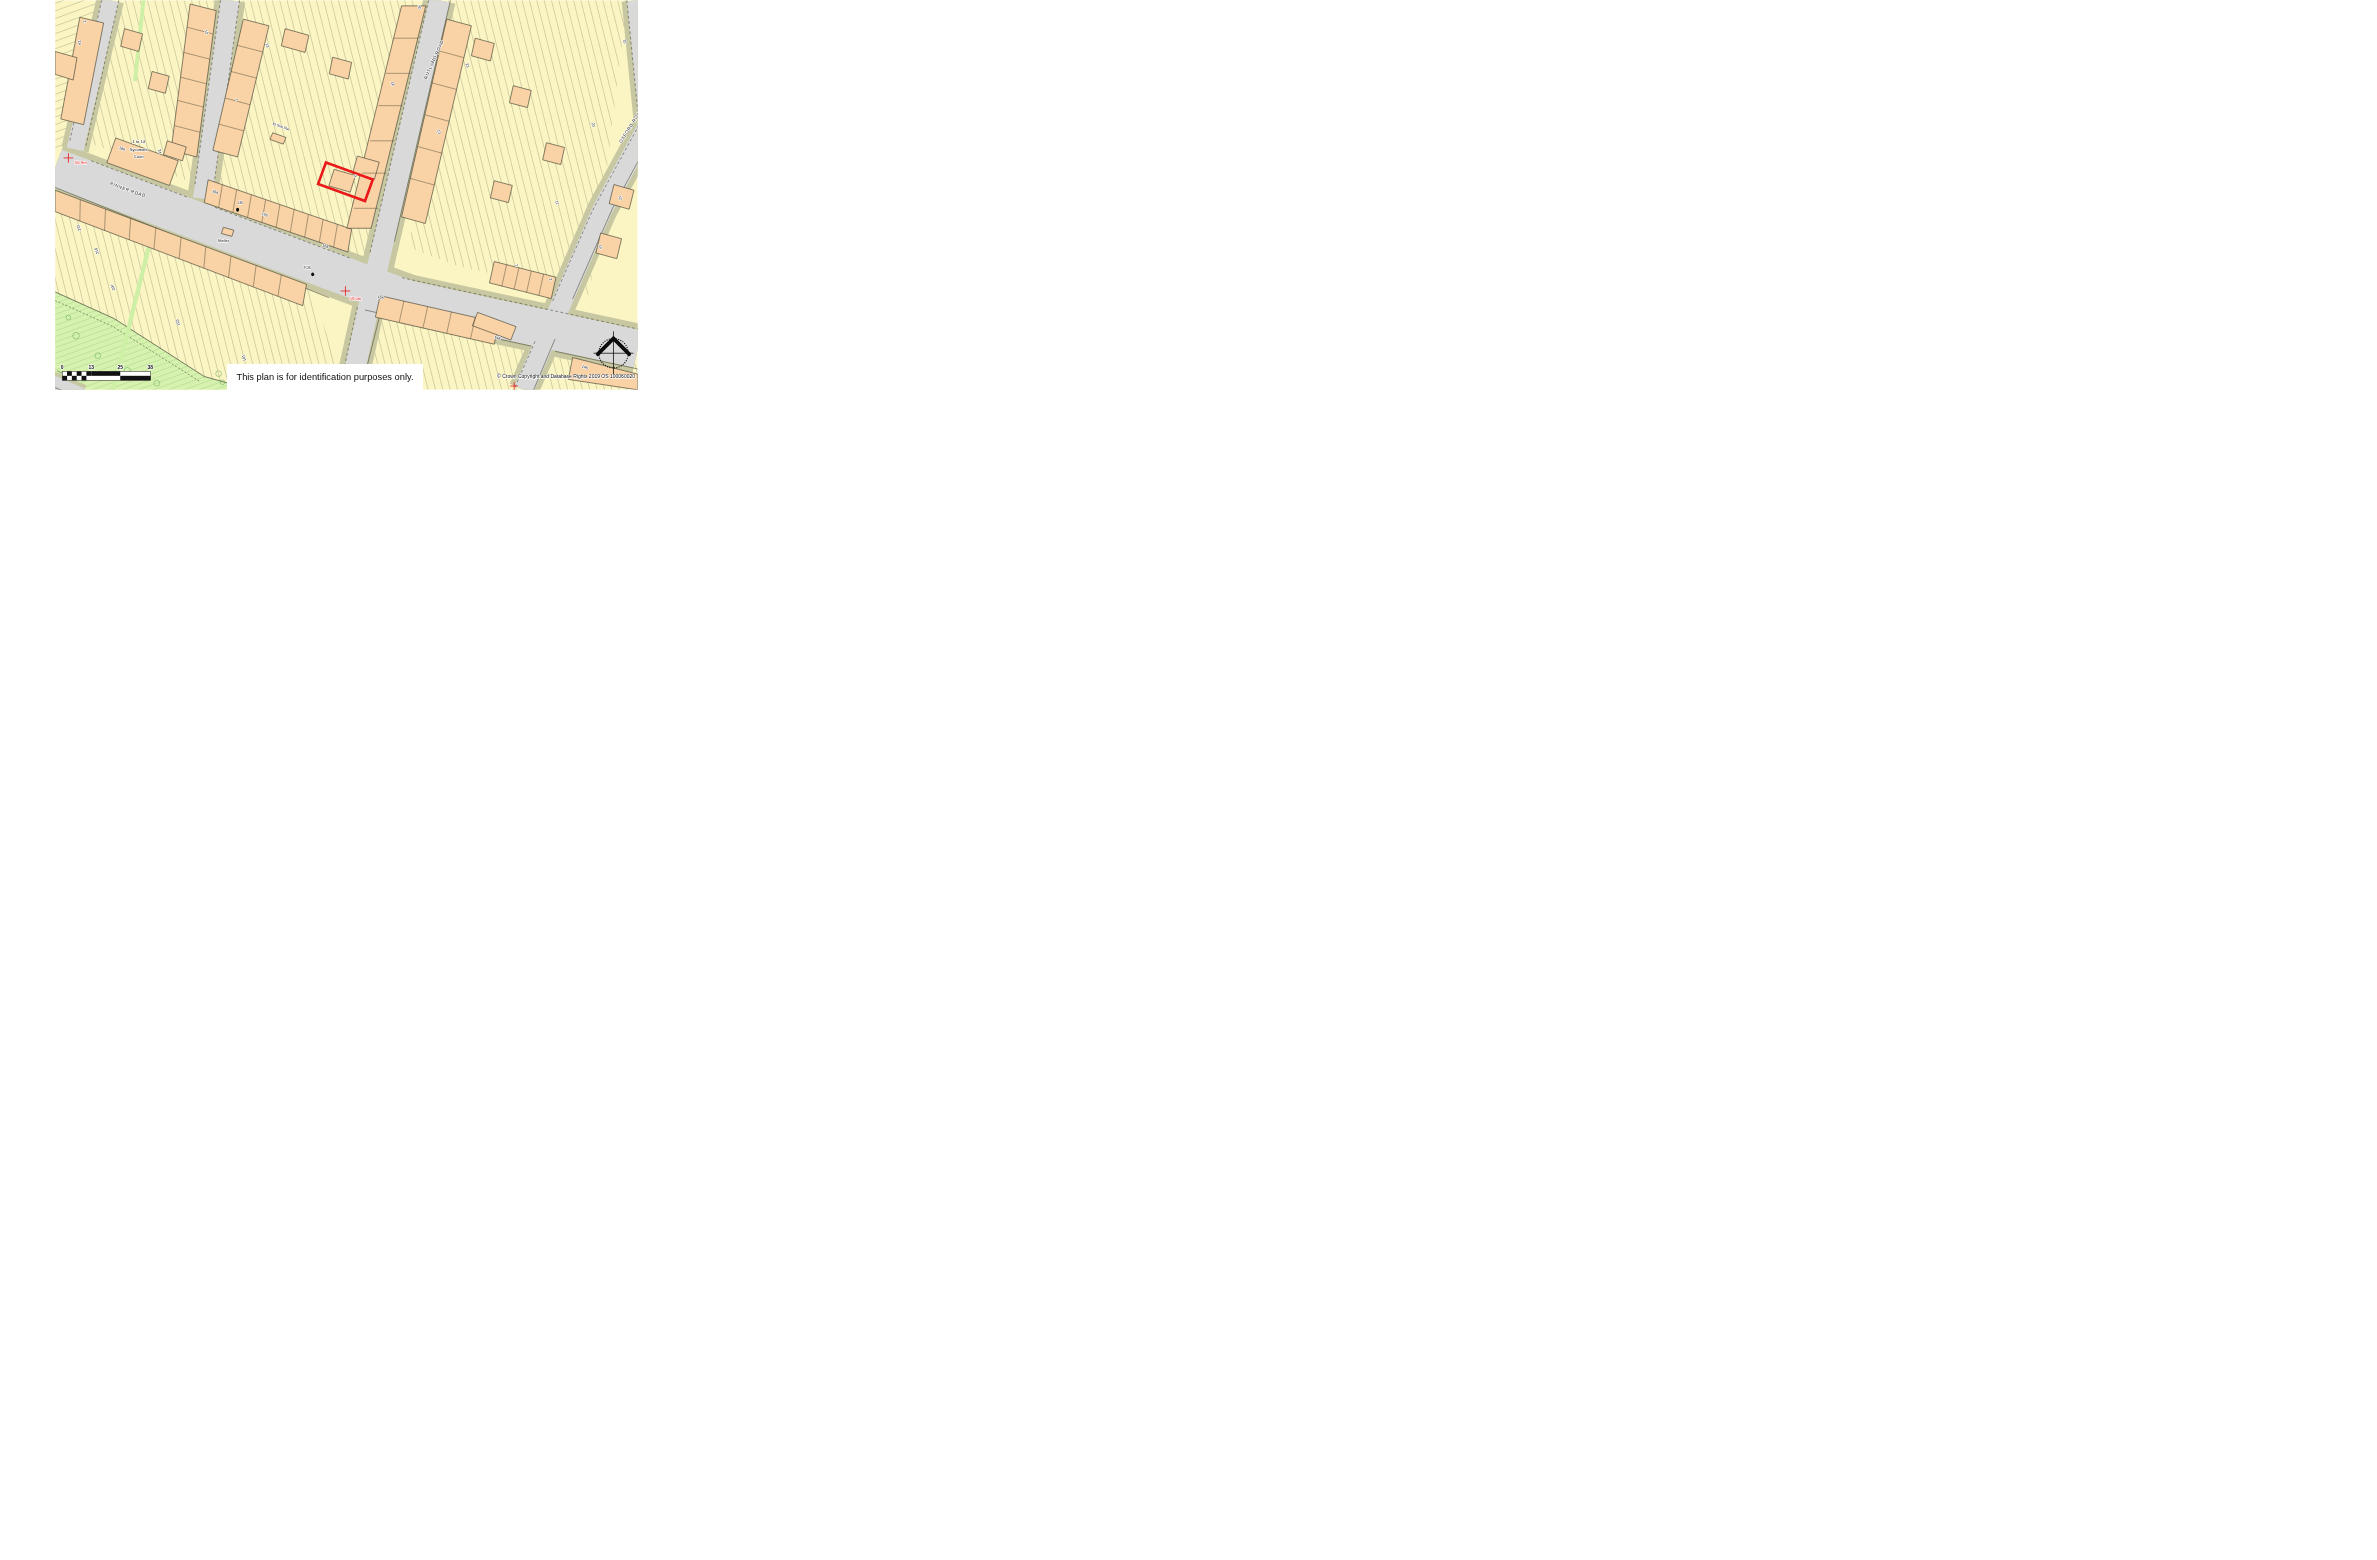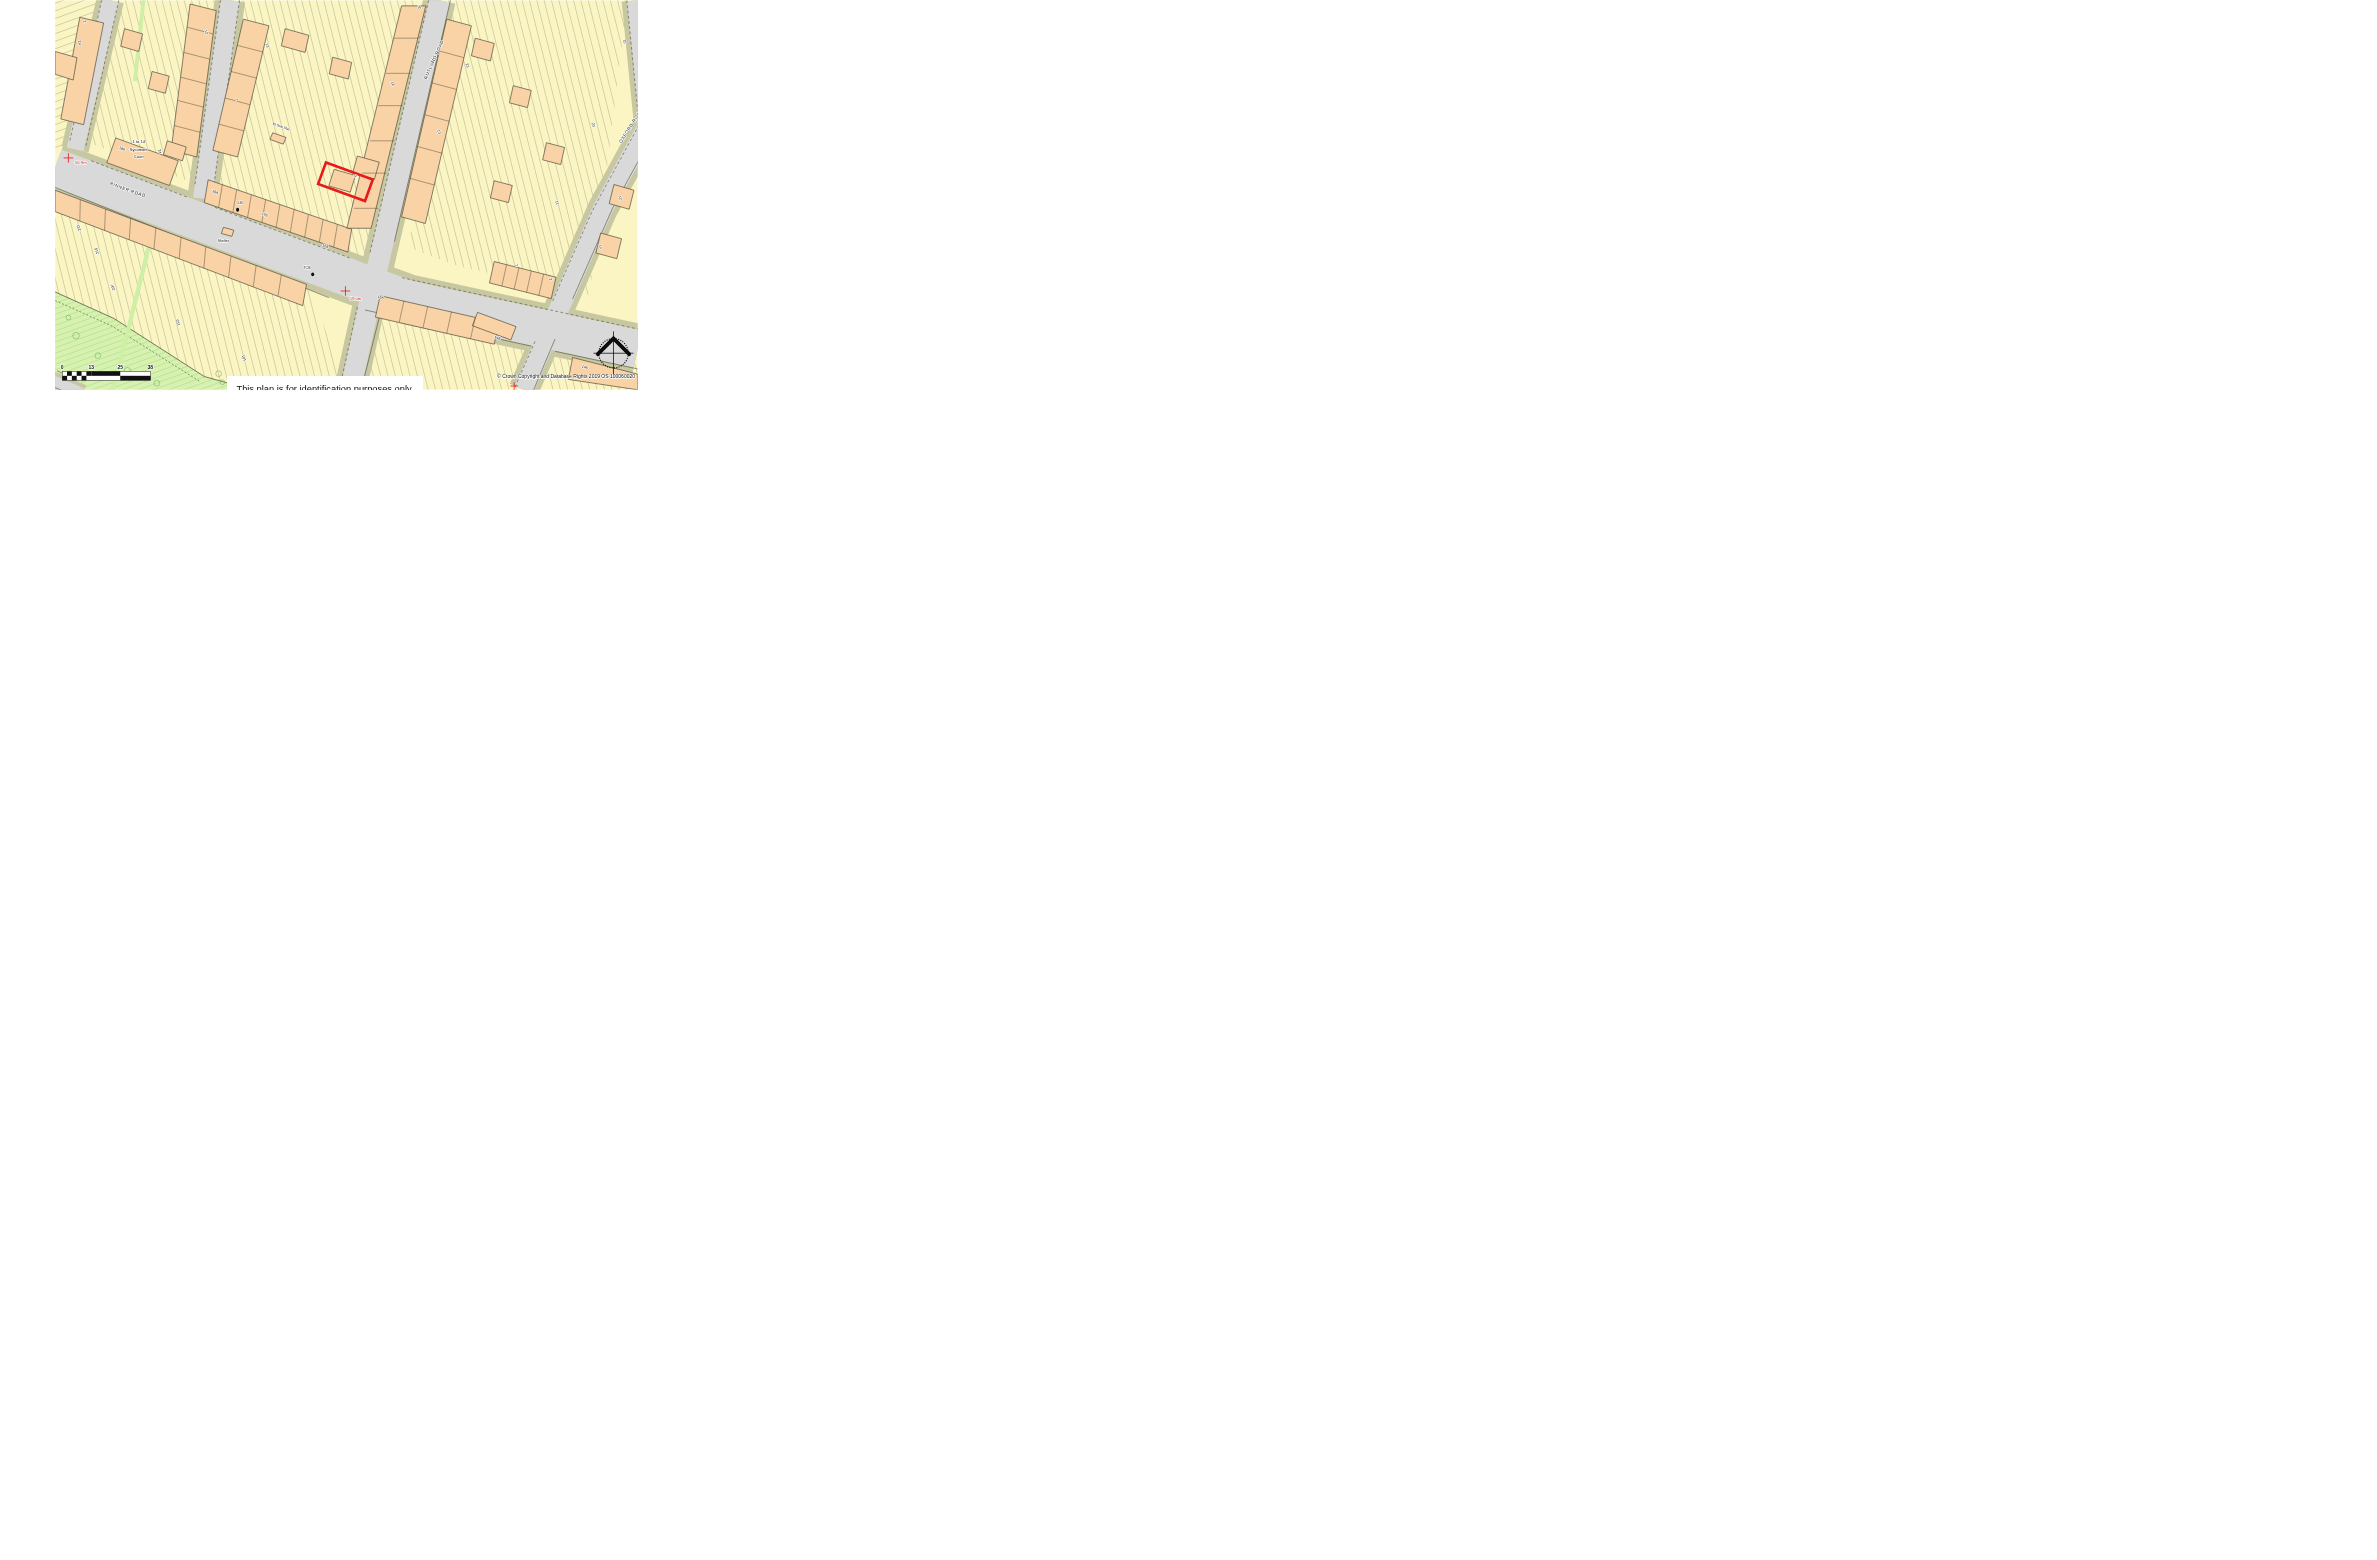--- a/index.html
+++ b/index.html
@@ -4,21 +4,21 @@
 <style>
   html,body{margin:0;padding:0;background:#ffffff;}
   .stage{position:relative;width:690px;height:390px;background:#ffffff;overflow:hidden;
          font-family:"Liberation Sans",sans-serif;}
   svg{position:absolute;left:0;top:0;}
   .mlbl{paint-order:stroke;stroke:#ffffff;stroke-width:2.4px;stroke-linejoin:round;
         font-family:"Liberation Sans",sans-serif;}
   .tick{paint-order:stroke;stroke:#ffffff;stroke-width:2.6px;font-family:"Liberation Sans",sans-serif;
         font-weight:bold;fill:#111;}
   .disclaimer-box{position:absolute;left:227px;top:364px;width:196px;height:26px;background:#ffffff;
-        display:flex;align-items:center;justify-content:center;font-size:9.3px;color:#0b0b0b;margin-top:12px;}
+        display:flex;align-items:center;justify-content:center;font-size:9.3px;color:#0b0b0b;}
   .copyright{position:absolute;left:447px;top:373px;width:188px;text-align:right;font-size:5px;color:#111;
         text-shadow:-0.5px 0 #fff,0.5px 0 #fff,0 -0.5px #fff,0 0.5px #fff,0.5px 0.5px #fff,-0.5px -0.5px #fff;}
 </style>
 </head>
 <body>
 
 <div class="stage">
 <svg width="690" height="390" viewBox="0 0 1452 820">
   <defs>
     <clipPath id="mapclip">

